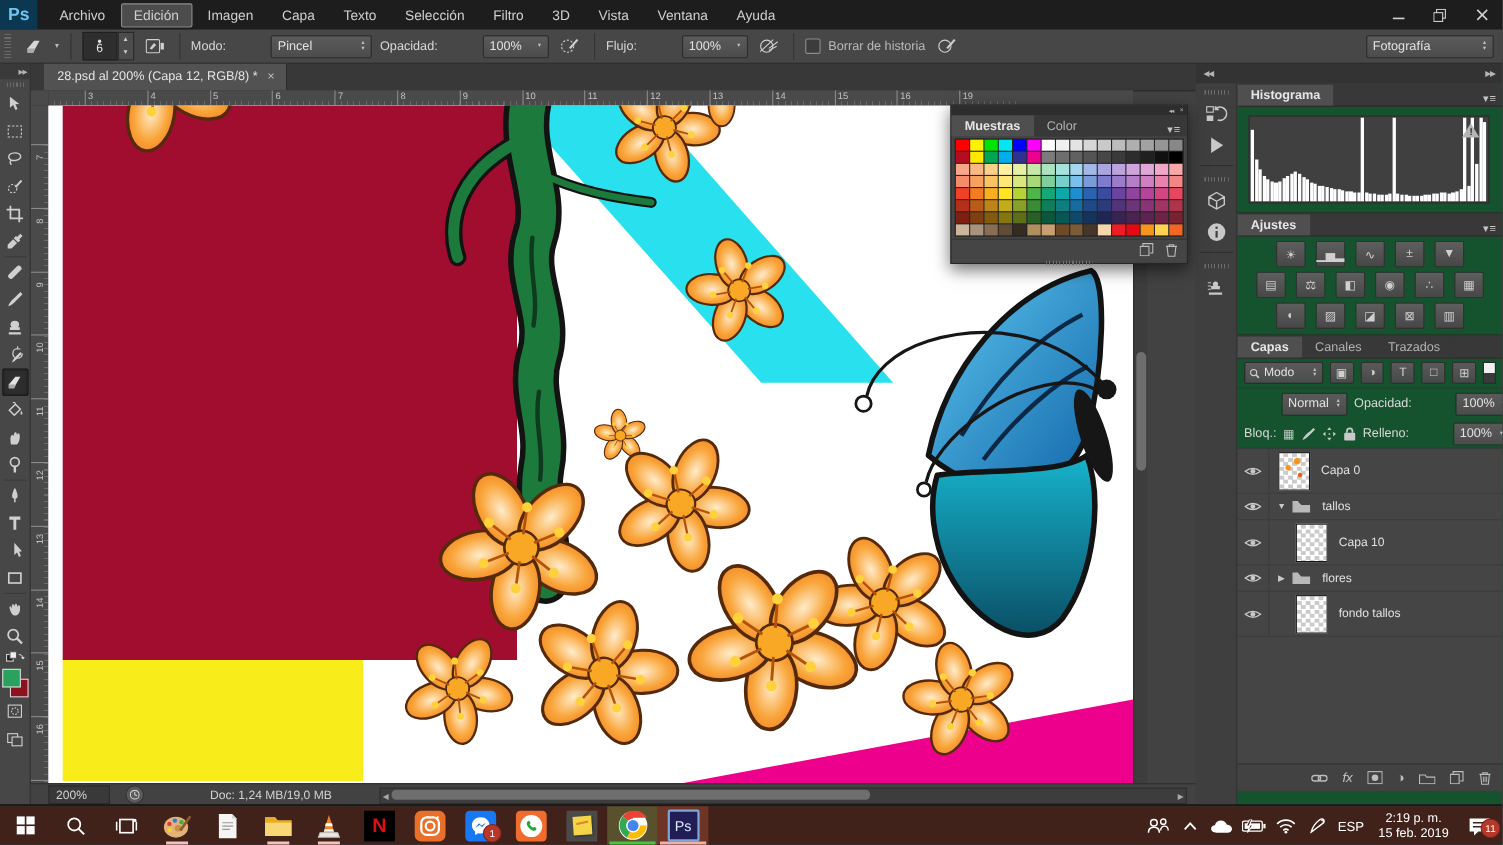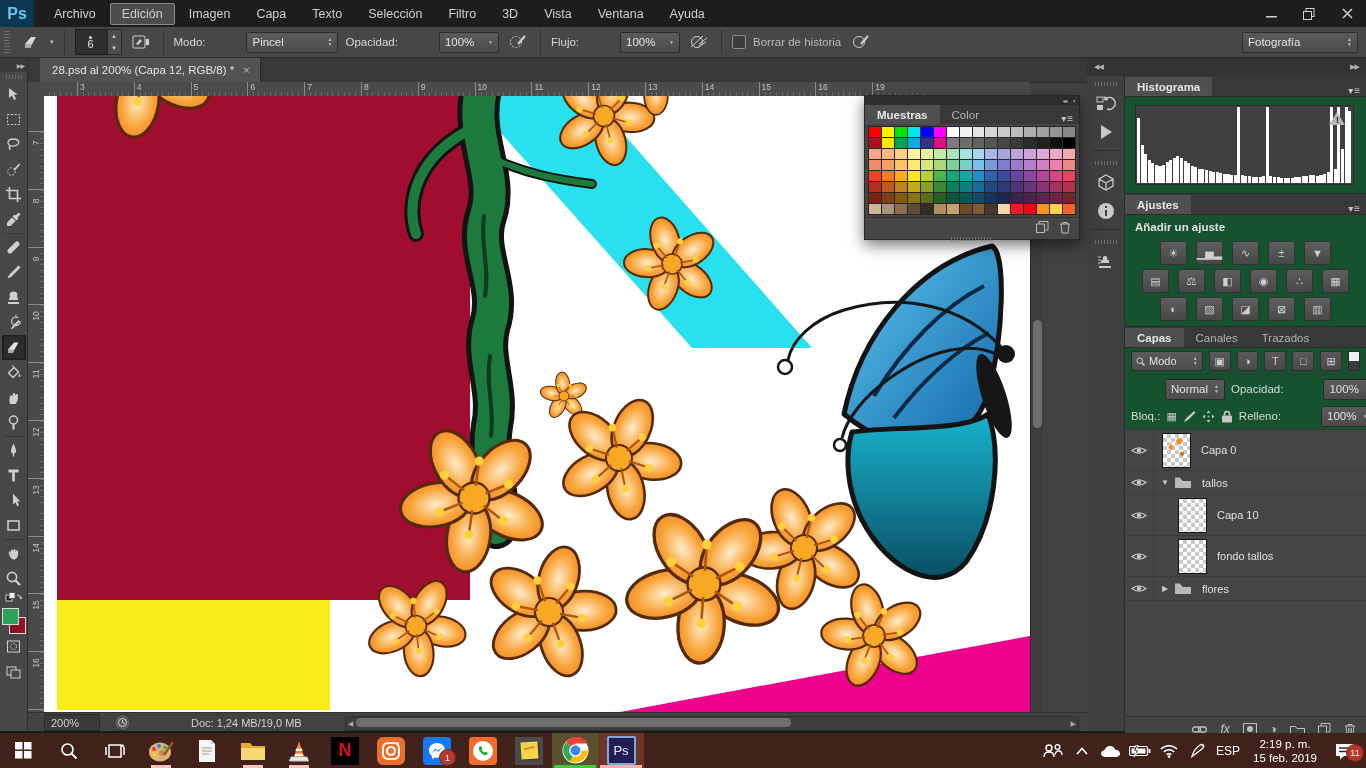--- a/index.html
+++ b/index.html
@@ -774,21 +774,20 @@
     </div>
 
     <div style="border-top:1px solid #2c2c2c">
       <div class="panel-tabs">
         <div class="p-tab active">Ajustes</div>
         <div class="panel-menu">
           <span>▾</span>
             <span>≡</span>
         </div>
       </div>
-      <div class="adj-title">Añadir un ajuste</div>
       <div class="adj-row">
 
       <div class="adj-ic">☀</div>
           <div class="adj-ic">▁▅▂</div>
           <div class="adj-ic">∿</div>
           <div class="adj-ic">±</div>
           <div class="adj-ic">▼</div>
         </div>
       <div class="adj-row">
 
@@ -911,46 +910,46 @@
           <span class="eye-cell">
             <svg width="16" height="11">
                 <path d="M1,5.5 Q8,0 15,5.5 Q8,11 1,5.5 Z" fill="none" stroke="#c9c9c9" stroke-width="1.2"></path>
                 <circle cx="8" cy="5.5" r="2.2" fill="#c9c9c9"></circle>
               </svg>
           </span>
 
           <span class="thumb"></span>
           <span class="lname">Capa 10</span>
         </div>
-          <div class="layer-row" data-kind="layer" data-indent="1" data-thumb="blank">
-          <span class="eye-cell">
-            <svg width="16" height="11">
-                <path d="M1,5.5 Q8,0 15,5.5 Q8,11 1,5.5 Z" fill="none" stroke="#c9c9c9" stroke-width="1.2"></path>
-                <circle cx="8" cy="5.5" r="2.2" fill="#c9c9c9"></circle>
-              </svg>
-          </span>
-
-          <span class="thumb"></span>
-          <span class="lname">fondo tallos</span>
-        </div>
           <div class="layer-row" data-kind="group" data-expanded="false">
           <span class="eye-cell">
             <svg width="16" height="11">
                 <path d="M1,5.5 Q8,0 15,5.5 Q8,11 1,5.5 Z" fill="none" stroke="#c9c9c9" stroke-width="1.2"></path>
                 <circle cx="8" cy="5.5" r="2.2" fill="#c9c9c9"></circle>
               </svg>
           </span>
           <span class="tri"></span>
           <span class="folder-ic">
             <svg width="18" height="13">
                 <path d="M1,3 h6 l2,2 h8 v7 h-16 Z M1,3 v-1.5 h5 l1,1.5" fill="#b9b9b9"></path>
               </svg>
           </span>
 
           <span class="lname">flores</span>
+        </div>
+          <div class="layer-row" data-kind="layer" data-indent="1" data-thumb="blank">
+          <span class="eye-cell">
+            <svg width="16" height="11">
+                <path d="M1,5.5 Q8,0 15,5.5 Q8,11 1,5.5 Z" fill="none" stroke="#c9c9c9" stroke-width="1.2"></path>
+                <circle cx="8" cy="5.5" r="2.2" fill="#c9c9c9"></circle>
+              </svg>
+          </span>
+
+          <span class="thumb"></span>
+          <span class="lname">fondo tallos</span>
         </div>
         </div>
       <div class="layers-bottom">
         <span class="lb-ic">
             <svg width="15" height="9">
               <rect x="0.5" y="2" width="8" height="5" rx="2.5" fill="none" stroke="#bdbdbd" stroke-width="1.3"></rect>
               <rect x="6.5" y="2" width="8" height="5" rx="2.5" fill="none" stroke="#bdbdbd" stroke-width="1.3"></rect>
             </svg>
           </span>
         <span class="lb-ic fx-txt">fx</span>

